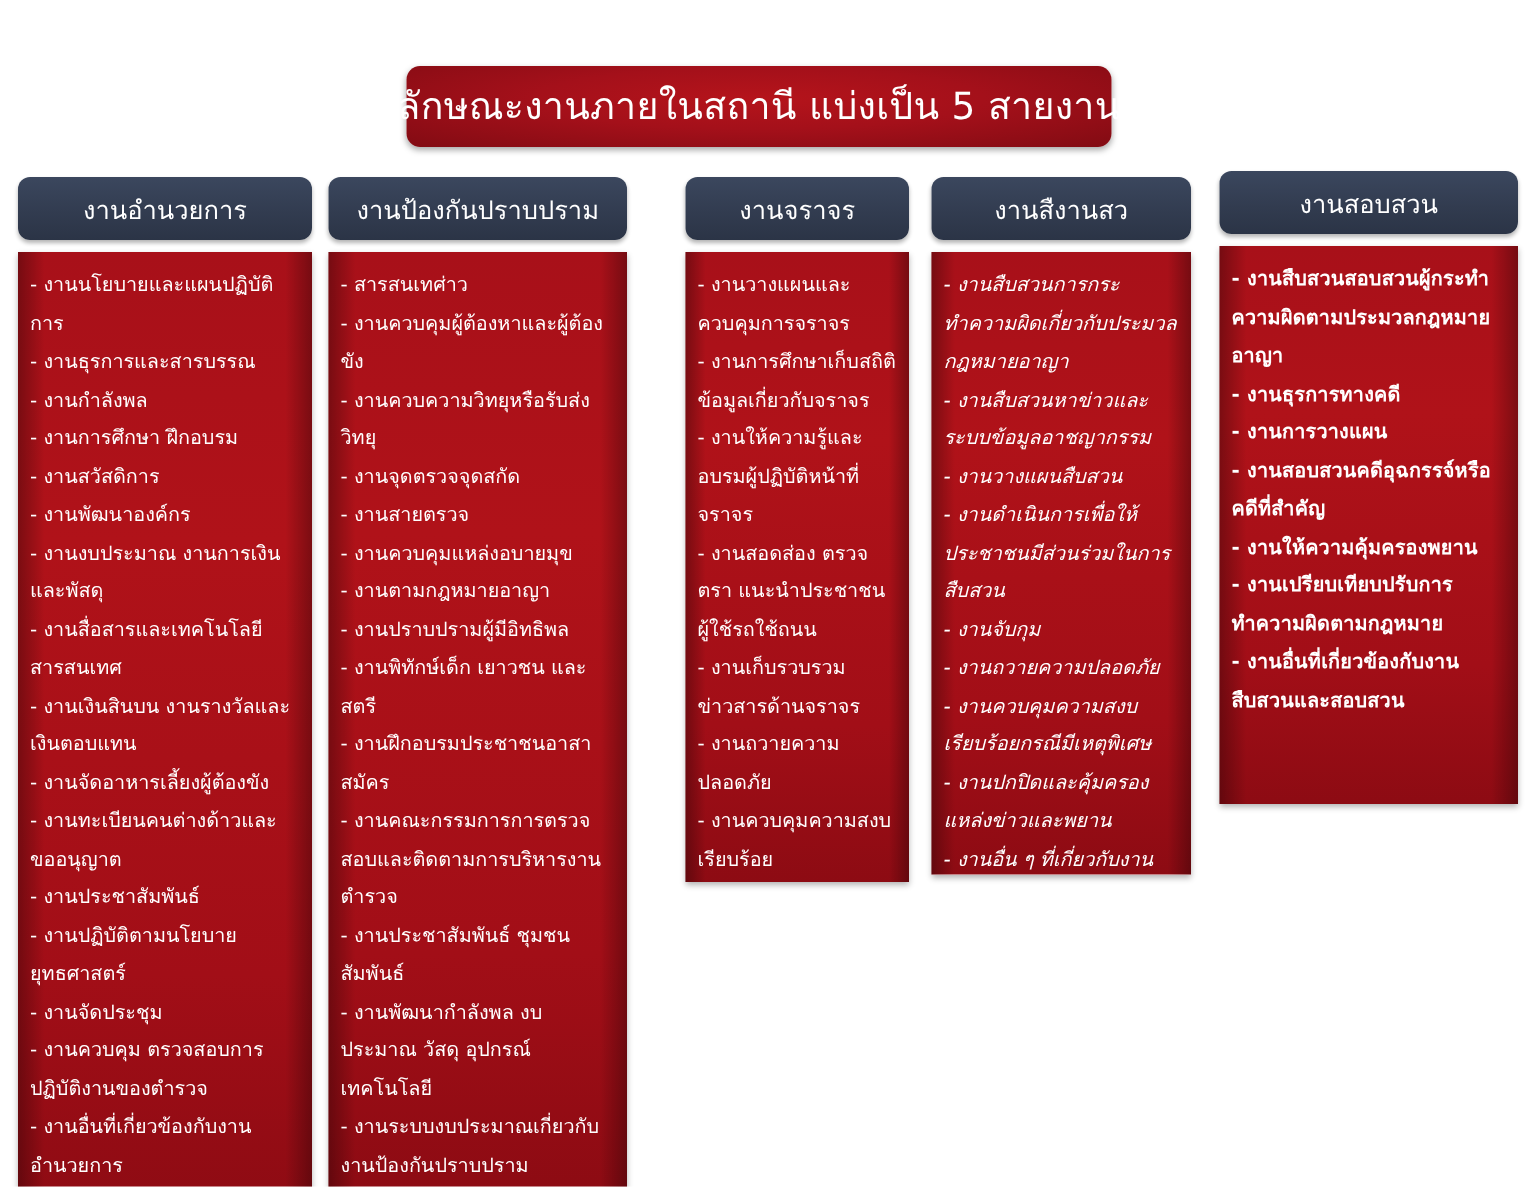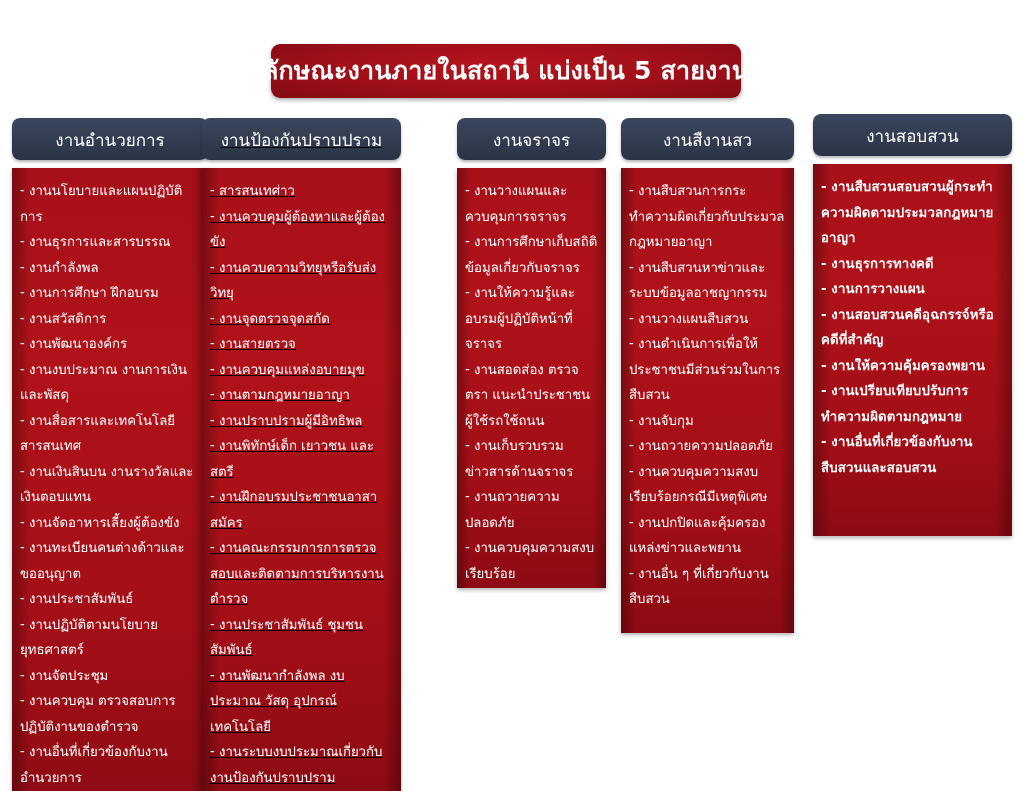--- a/index.html
+++ b/index.html
@@ -26,21 +26,21 @@
     background: radial-gradient(ellipse at 50% 40%, #b5141b 0%, #a4101a 45%, #820b13 100%);
     box-shadow: 0 2px 4px rgba(0,0,0,0.35);
     display: flex;
     align-items: center;
     justify-content: center;
     box-sizing: border-box;
   }
   #title-banner .title-text {
     color: #ffffff;
     font-size: 25px;
-    font-weight: bold;
+    font-weight: normal;
     line-height: 1.1;
     white-space: nowrap;
     letter-spacing: 0.2px;
   }
 
   
   .column {
     position: absolute;
     box-sizing: border-box;
   }
@@ -74,28 +74,28 @@
     margin: 0;
     padding: 0;
     white-space: normal;
     word-break: break-word;
   }
 
   
   #col-0 { left: 12px;  top: 118px; width: 196px; }
   #col-0 .col-body { height: 642px; }
 
-  #col-1 { left: 202px; top: 118px; width: 199px; text-decoration: underline; }
+  #col-1 { left: 219px; top: 118px; width: 199px; }
   #col-1 .col-body { height: 624px; }
 
   #col-2 { left: 429px; top: 118px; width: 177px; padding-left: 28px; }
   #col-2 .col-body { height: 420px; }
 
   #col-3 { left: 621px; top: 118px; width: 173px; }
-  #col-3 .col-body { height: 465px; }
+  #col-3 .col-body { height: 415px; font-style: italic; }
 
   #col-4 { left: 813px; top: 114px; width: 199px; }
   #col-4 .col-body { height: 372px; }
 
   
   #col-4 .col-body { letter-spacing: 0.15px; font-weight: bold; }
 </style>
 </head>
 <body>
 

